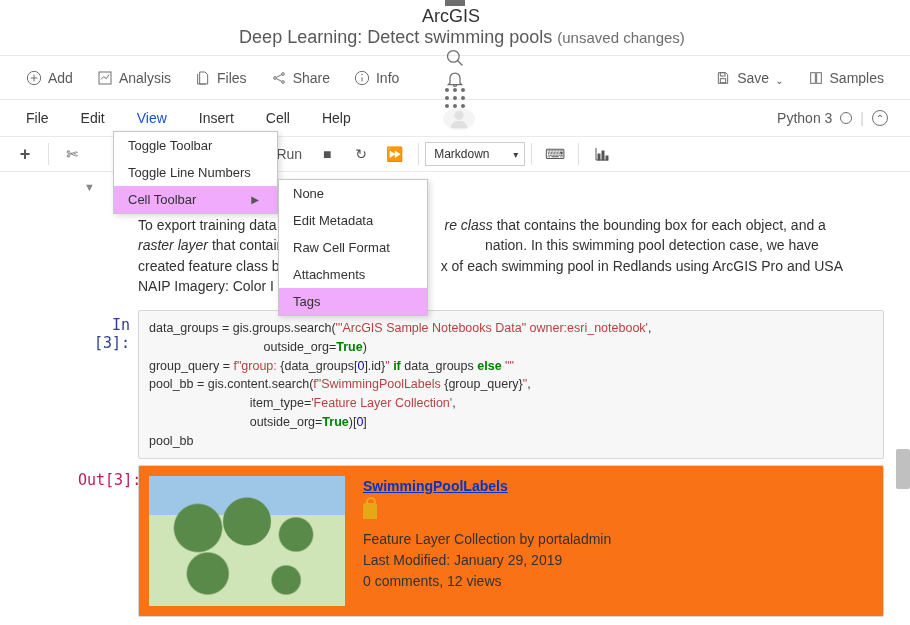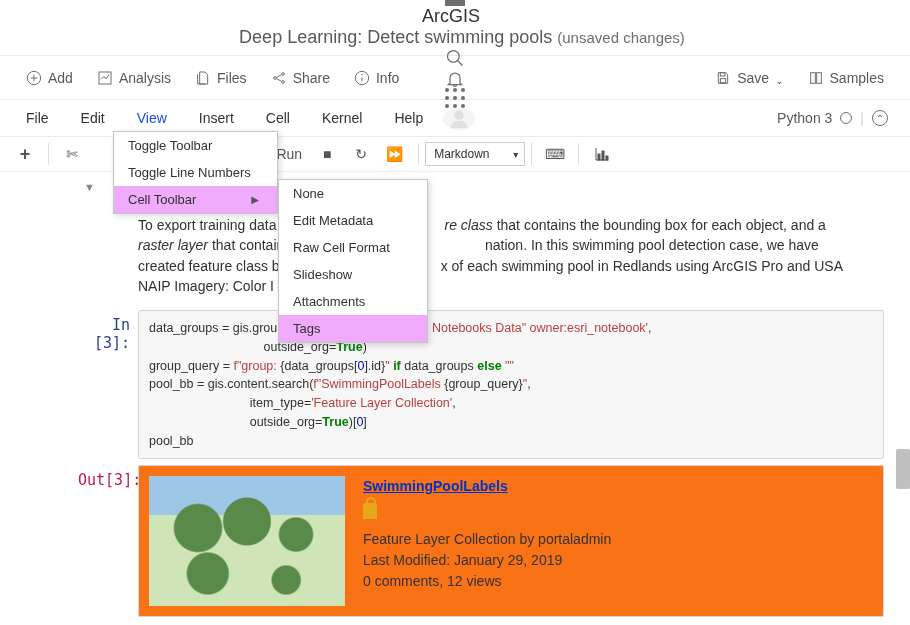--- a/index.html
+++ b/index.html
@@ -196,21 +196,20 @@
       <span>Samples</span>
     </div>
 </div>
 
 <div class="menubar">
   <div class="mi">File</div>
   <div class="mi">Edit</div>
   <div class="mi active">View</div>
   <div class="mi">Insert</div>
   <div class="mi">Cell</div>
-  <div class="mi">Kernel</div>
   <div class="mi">Help</div>
   <div class="menubar-spacer"></div>
   <div class="kernel-ind">
     <span>Python 3</span>
     <span class="dot"></span>
     <span style="color:#d0d0d0">|</span>
     <span class="chevup">⌃</span>
   </div>
 </div>
 
@@ -254,21 +253,20 @@
   <div class="di hover">
       <span>Cell Toolbar</span>
       <span class="caret">▶</span>
     </div>
 </div>
 
 <div class="dropdown sub-menu">
   <div class="di">None</div>
   <div class="di">Edit Metadata</div>
   <div class="di">Raw Cell Format</div>
-  <div class="di">Slideshow</div>
   <div class="di">Attachments</div>
   <div class="di hover">Tags</div>
 </div>
 
 <div class="nbarea">
   <div class="collapse-chev">▼</div>
 
   <div class="md-cell">
     <h2>raining data export</h2>
     <p>

